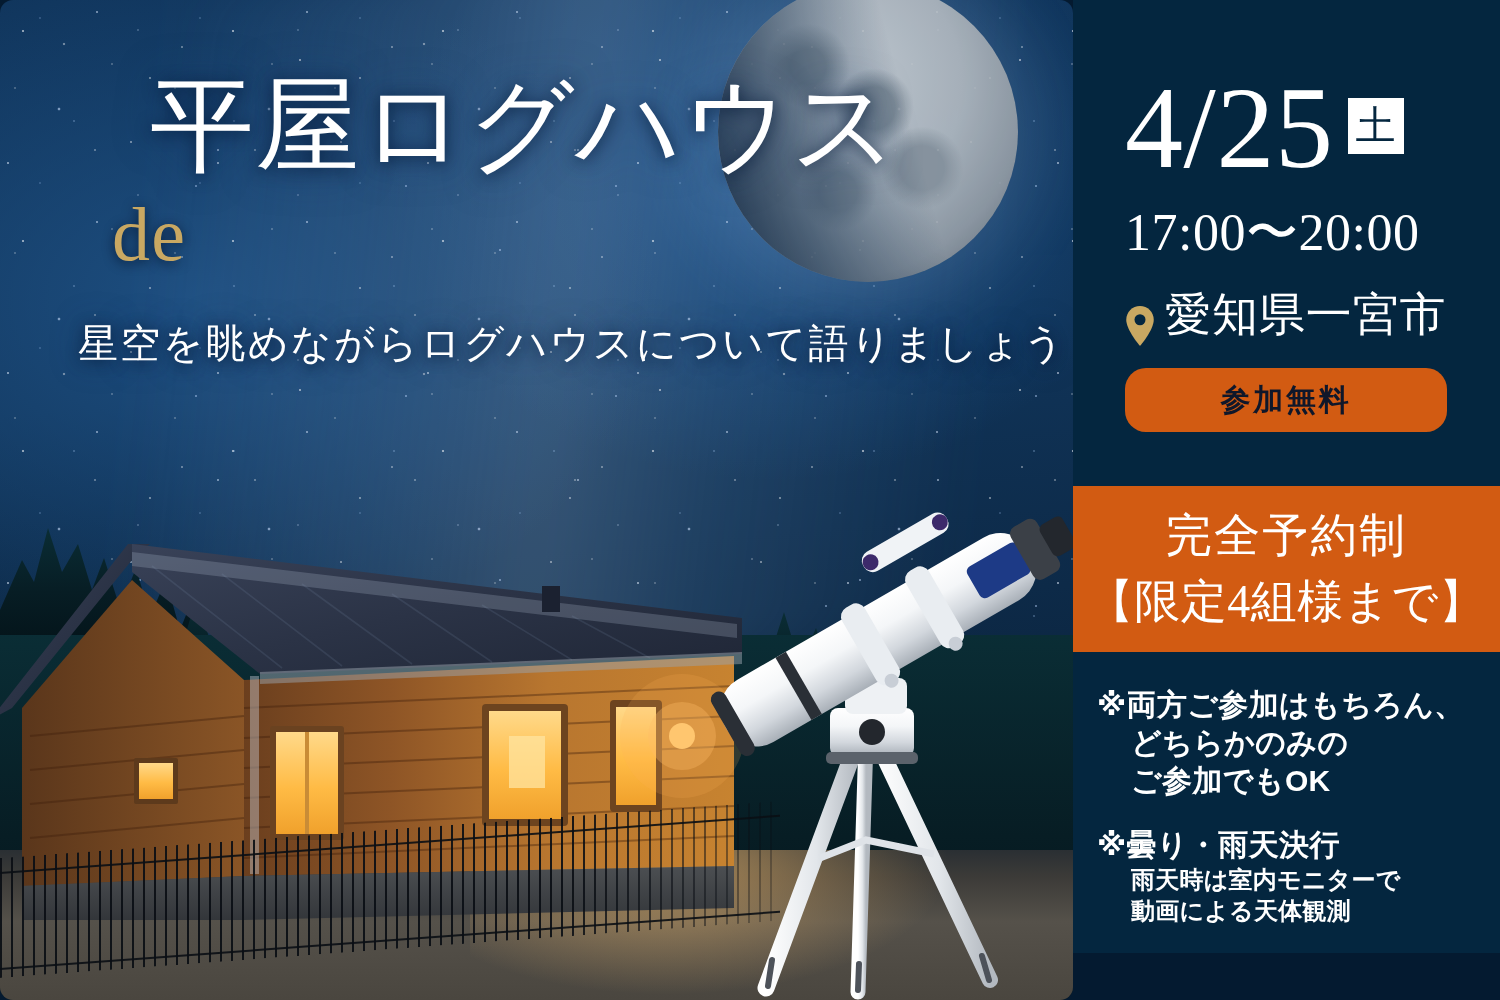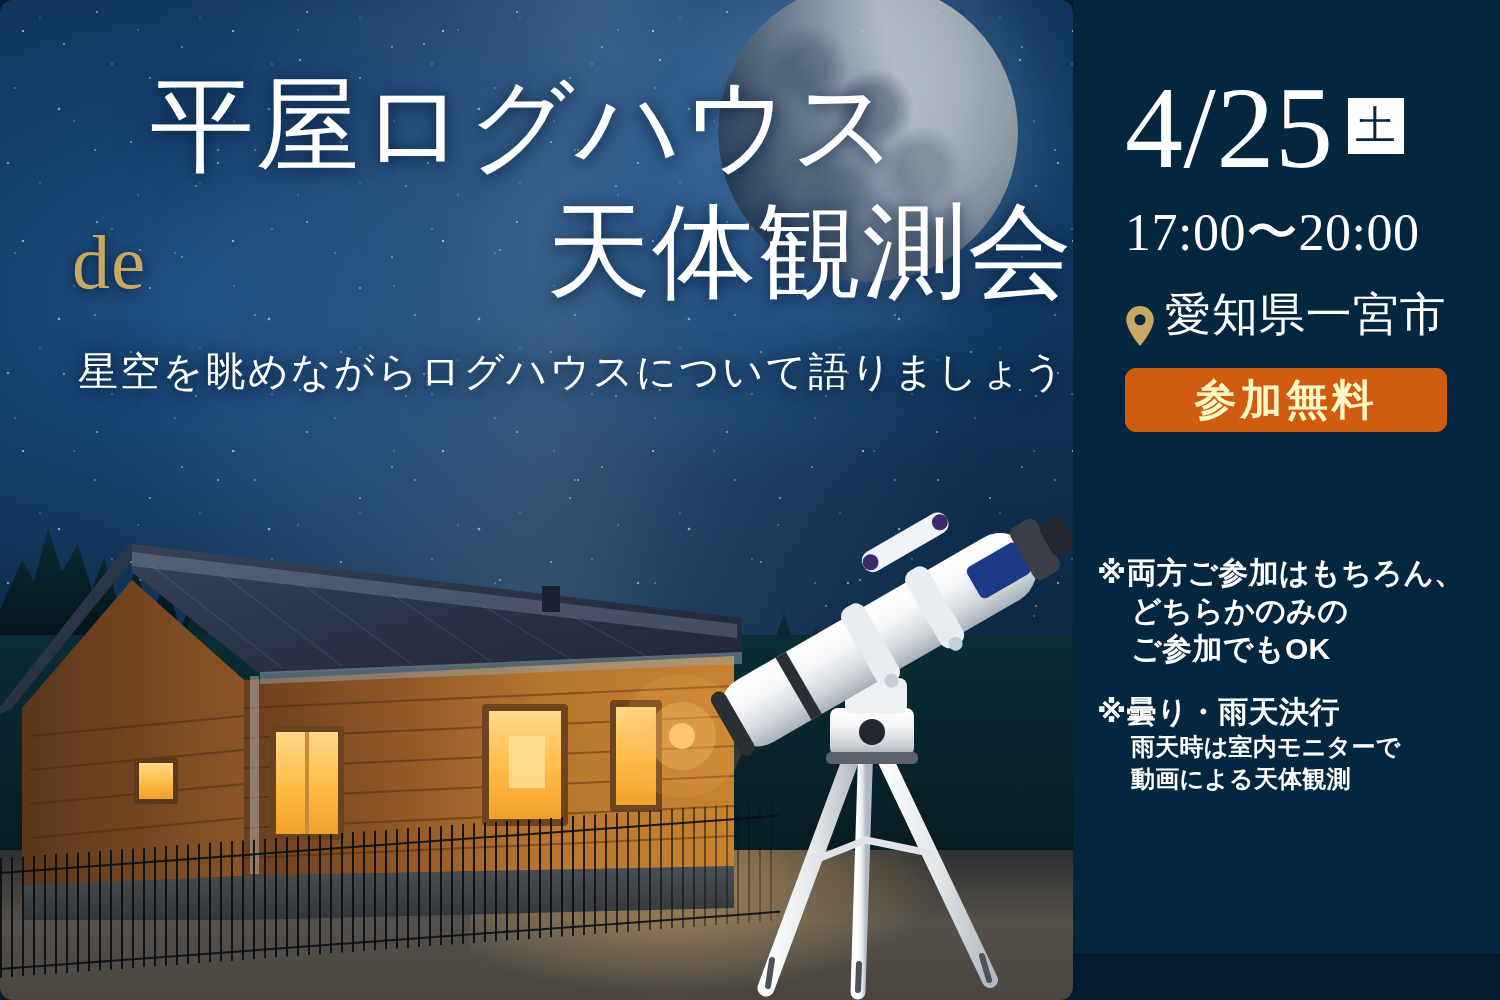--- a/index.html
+++ b/index.html
@@ -111,21 +111,21 @@
 
   
   .titles{position:absolute;left:0;top:0;width:1073px;padding:74px 0 0 0;}
   .title-line1,.title-line2{
     font-family:"Liberation Serif","DejaVu Serif",serif;
     color:#ffffff;font-weight:400;letter-spacing:.012em;line-height:1;
     text-shadow:0 2px 16px rgba(0,20,48,.75), 0 0 42px rgba(20,55,105,.6);
     white-space:nowrap;
   }
   .title-line1{font-size:104px;margin-left:150px;}
-  .title-line2{font-size:104px;margin-left:72px;margin-top:22px;display:flex;align-items:flex-end;gap:10px;justify-content:space-between;}
+  .title-line2{font-size:104px;margin-left:112px;margin-top:22px;display:flex;align-items:flex-end;gap:10px;}
   .de{
     font-family:"Liberation Serif","DejaVu Serif",serif;
     color:#c9a862;font-size:76px;line-height:1;position:relative;top:-4px;
     text-shadow:0 2px 12px rgba(0,18,42,.8);
   }
   .subtitle{
     margin-top:40px;margin-left:78px;
     font-family:"Liberation Serif","DejaVu Serif",serif;
     color:#ffffff;font-size:40px;letter-spacing:.055em;white-space:nowrap;
     text-shadow:0 2px 14px rgba(0,18,44,.85), 0 0 30px rgba(16,48,92,.7);
@@ -152,23 +152,23 @@
     font-family:"Liberation Serif","DejaVu Serif",serif;
     color:#fff;font-size:52px;margin-top:18px;letter-spacing:.01em;white-space:nowrap;
   }
   .place{display:flex;align-items:flex-end;gap:10px;margin-top:16px;}
   .pin{width:30px;height:40px;flex:0 0 auto;}
   .place-text{
     font-family:"Liberation Serif","DejaVu Serif",serif;
     color:#fff;font-size:46px;letter-spacing:.02em;white-space:nowrap;
   }
   .free-badge{
-    margin-top:22px;width:322px;height:64px;background:#d25b12;border-radius:11px;
+    margin-top:22px;width:322px;height:64px;background:#d25b12;border-radius:21px;
     display:flex;align-items:center;justify-content:center;
-    color:#fef9c3;font-size:42px;letter-spacing:.09em;font-weight:700;
+    color:#0f172a;font-size:30px;letter-spacing:.09em;font-weight:700;
     font-family:"Liberation Sans","DejaVu Sans",sans-serif;
   }
 
   .sb-orange{
     background:#d25b12;height:180px;
     display:flex;flex-direction:column;align-items:center;justify-content:center;gap:4px;
     font-family:"Liberation Serif","DejaVu Serif",serif;color:#fff;
   }
   .sb-orange .l1{font-size:46px;letter-spacing:.05em;}
   .sb-orange .l2{font-size:46px;letter-spacing:.01em;white-space:nowrap;}
@@ -370,21 +370,20 @@
           <circle cx="222" cy="123" r="8" fill="#3d2a6b"></circle>
           <circle cx="302" cy="123" r="8" fill="#3d2a6b"></circle>
         </g>
       </svg>
     </div>
 
     <div class="titles">
       <div class="title-line1">平屋ログハウス</div>
       <div class="title-line2">
         <span class="de">de</span>
-        <span>天体観測会</span>
       </div>
       <div class="subtitle">星空を眺めながらログハウスについて語りましょう</div>
     </div>
   </div>
 
   <aside class="sidebar">
 
     <div class="sb-top">
       <div class="date-row">
         <span class="date-big">4/25</span>
@@ -399,20 +398,24 @@
             <path d="M12 0C5.9 0 1 4.9 1 11c0 8.2 11 21 11 21s11-12.8 11-21C23 4.9 18.1 0 12 0z" fill="#c9a862"></path>
             <circle cx="12" cy="11" r="4.4" fill="#04263f"></circle>
           </svg>
         </span>
         <span class="place-text">愛知県一宮市</span>
       </div>
 
       <div class="free-badge">参加無料</div>
     </div>
 
+    <div class="sb-orange">
+      <div class="l1">完全予約制</div>
+      <div class="l2">【限定4組様まで】</div>
+    </div>
 
     <div class="sb-notes">
       <div class="note">
         <div class="note-line">※両方ご参加はもちろん、</div>
         <div class="note-line ind">どちらかのみの</div>
         <div class="note-line ind">ご参加でもOK</div>
       </div>
       <div class="note">
         <div class="note-line">※曇り・雨天決行</div>
         <div class="note-sub">雨天時は室内モニターで</div>

